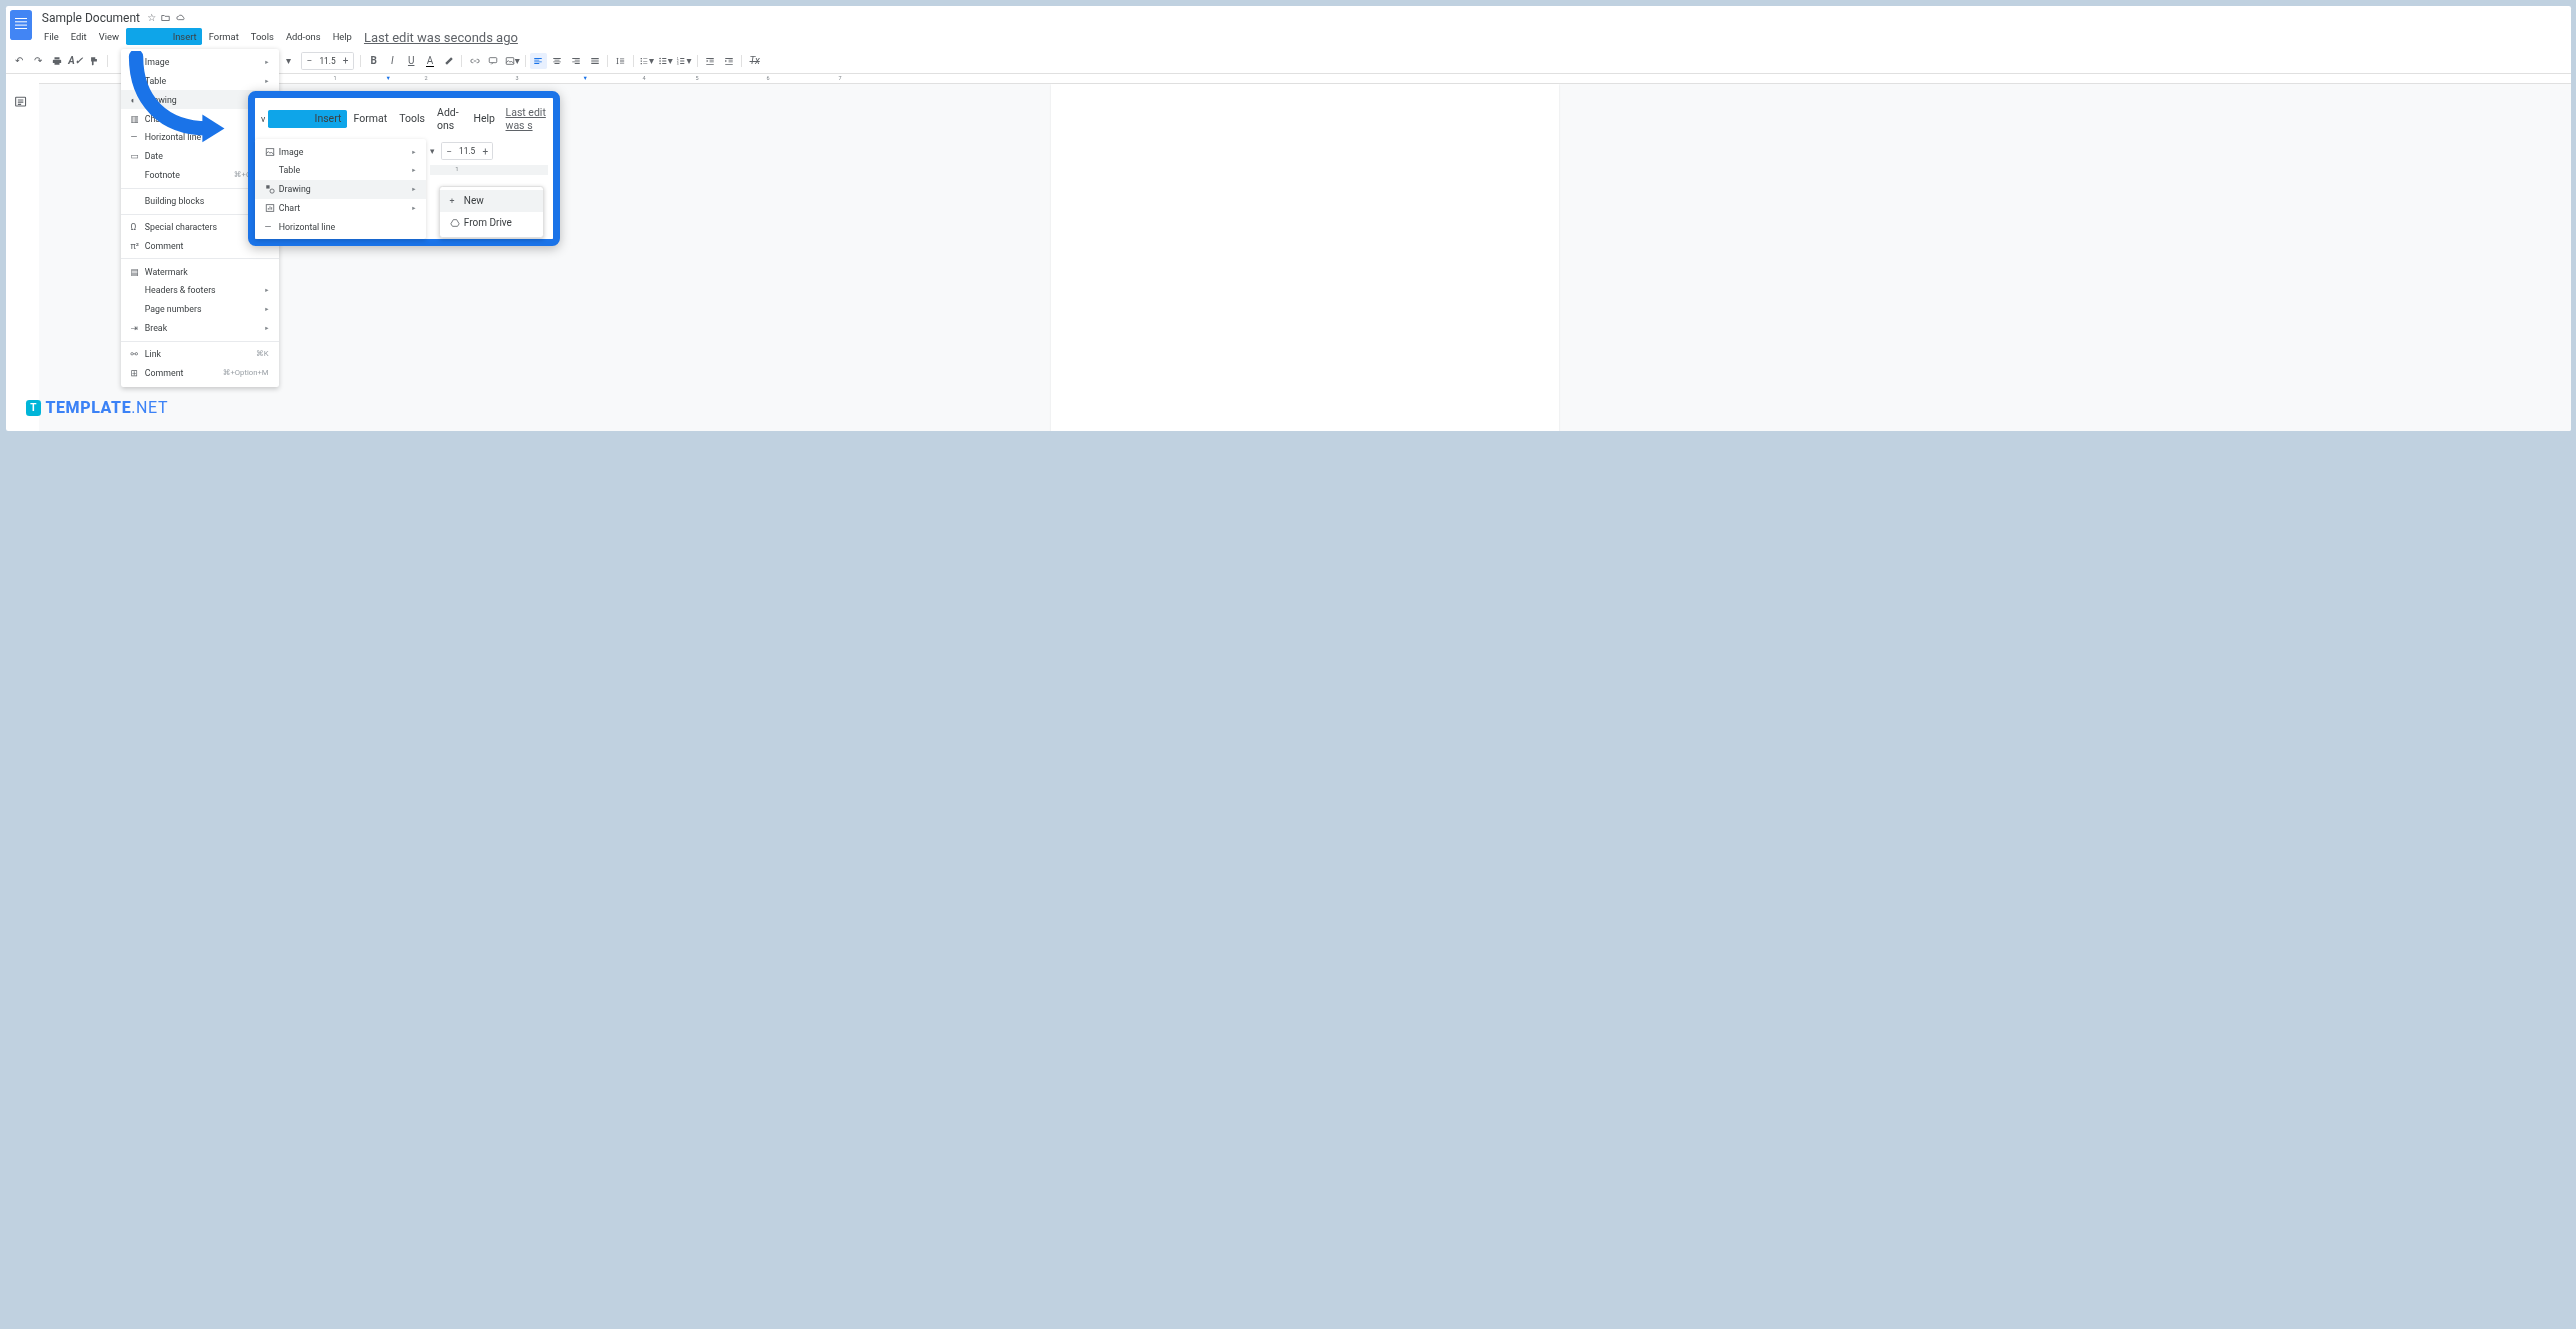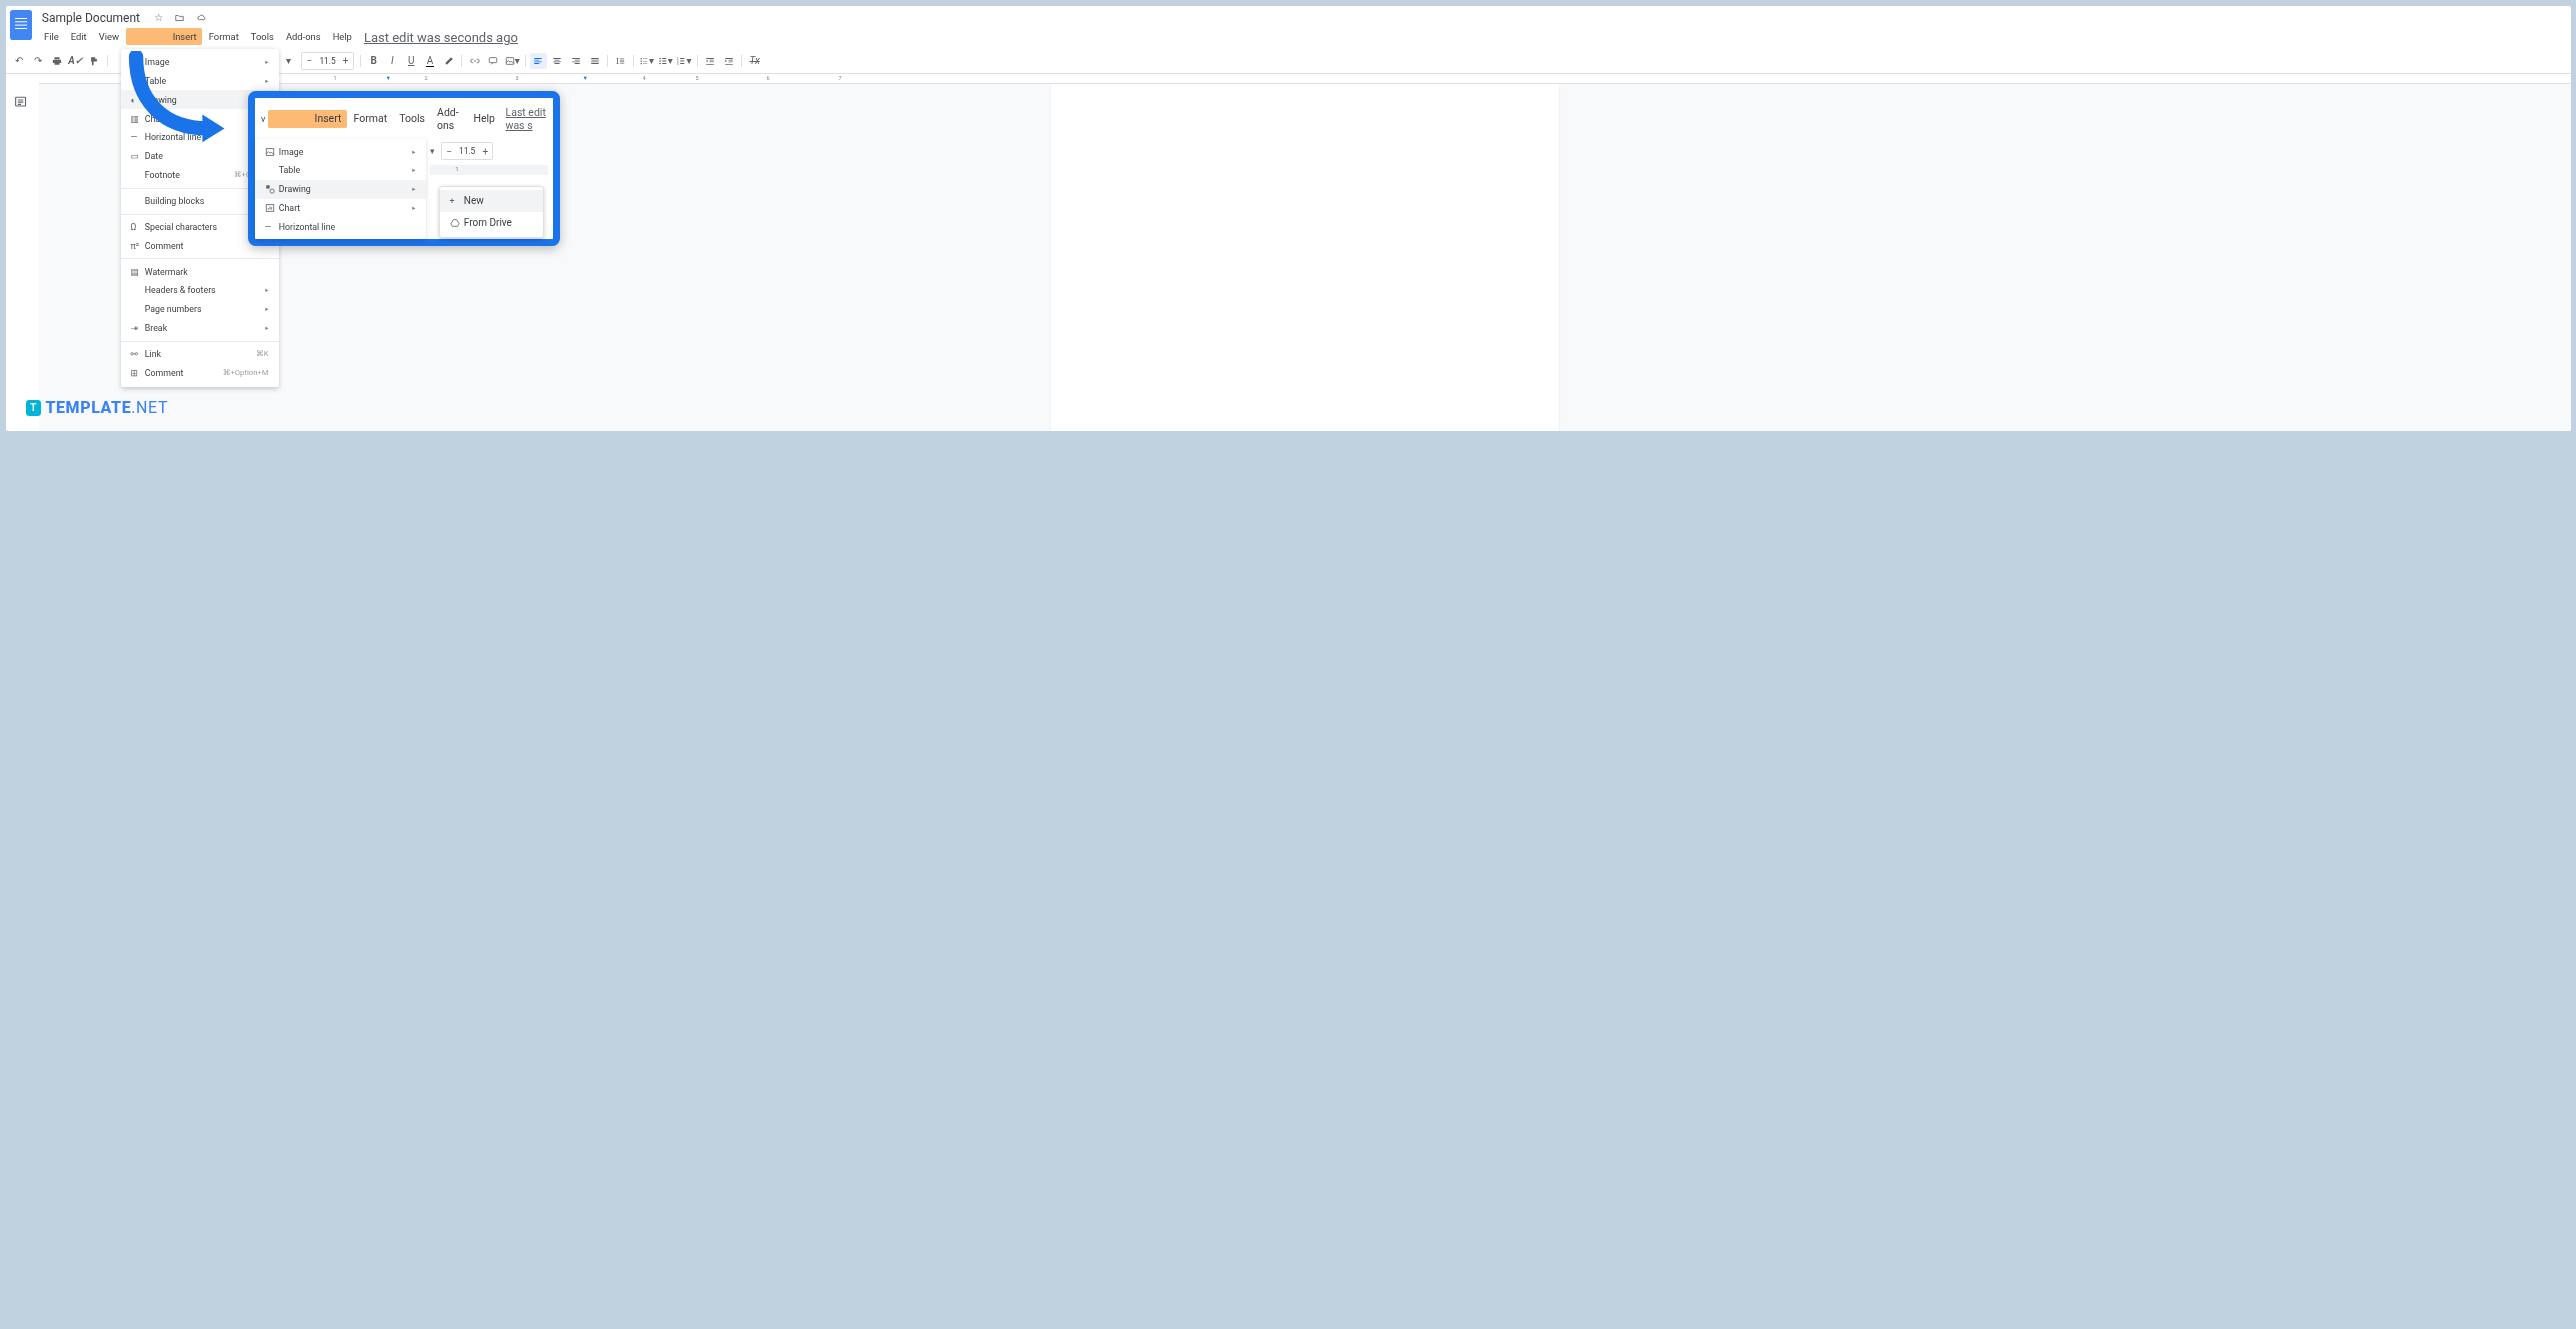--- a/index.html
+++ b/index.html
@@ -2,26 +2,26 @@
 <html style="font-size:8.8px"><head>
 <meta charset="utf-8">
 <style>
 * { margin:0; padding:0; box-sizing:border-box; font-family:"Google Sans",Roboto,Arial,sans-serif; }
 body { background:#c0d1e0; padding:5.5px; min-width:839px; }
 .app { background:#fff; border-radius:2.2px; position:relative; overflow:hidden; height:425px; }
 .header { display:flex; align-items:flex-start; padding:4.4px 4.4px 0 4.4px; }
 .doc-logo { width:22px; height:30px; background:#4285f4; border-radius:2.8px; display:flex; align-items:center; justify-content:center; margin-right:6.6px; position:relative; }
 .doc-logo::after { content:""; width:12px; height:1.7px; background:#fff; box-shadow:0 3.3px 0 #fff,0 6.6px 0 #fff,0 10px 0 #fff; position:absolute; top:7.7px; }
 .title-area { display:flex; flex-direction:column; }
-.title-row { display:flex; align-items:center; gap:11px; }
+.title-row { display:flex; align-items:center; gap:4px; }
 .doc-title { font-size:12px; color:#3c4043; padding:1.1px 3.3px; }
 .title-icon { color:#5f6368; font-size:10px; cursor:pointer; }
 .menubar { display:flex; gap:1.1px; margin-top:2.2px;text-align:center; }
 .menu-item { padding:2.8px 5.5px; font-size:9.4px; color:#3c4043; cursor:pointer; border-radius:1.7px; }
-.menu-item.active { background:#fdba74;padding-left:47px; }
+.menu-item.active { background:#0ea5e9;padding-left:47px; }
 .last-edit { color:#5f6368; font-size:13px; text-decoration:underline; margin-left:5.5px; padding-top:2.2px; cursor:pointer; }
 .toolbar { display:flex; align-items:center; padding:3.3px 5.5px; border-bottom:0.6px solid #e0e0e0; gap:2.2px; margin-top:3.3px; }
 .tb-btn { width:16.6px; height:16.6px; display:flex; align-items:center; justify-content:center; color:#5f6368; cursor:pointer; border-radius:1.7px; font-size:10px; }
 .tb-sep { width:0.6px; height:12px; background:#e0e0e0; margin:0 2.2px; }
 .font-size-box { display:flex; align-items:center; border:0.6px solid #dadce0; border-radius:1.7px; margin:0 2.2px; }
 .font-size-box .fs-btn { width:14.3px; height:15.5px; display:flex; align-items:center; justify-content:center; cursor:pointer; color:#5f6368; font-size:10px; }
 .font-size-box .fs-val { width:22px; text-align:center; font-size:8.3px; color:#3c4043; }
 .align-active { background:#e8f0fe; color:#1a73e8; }
 .ruler { height:10px; background:#fff; border-bottom:0.6px solid #e0e0e0; position:relative; margin-left:33px; display:flex; align-items:center; font-size:5.5px; color:#80868b; }
 .ruler .mark { position:absolute; }

